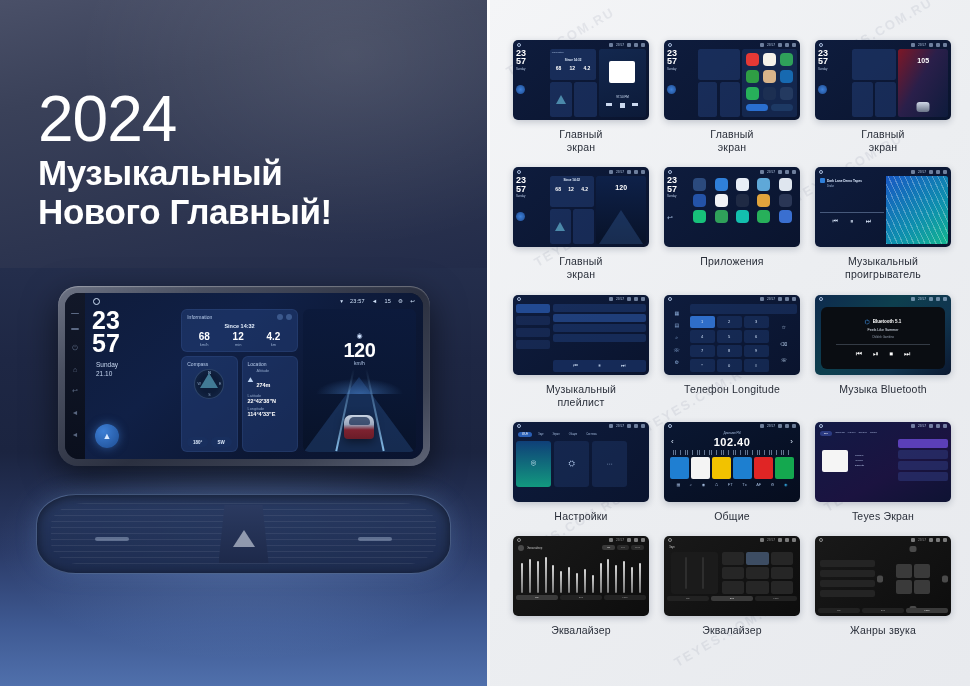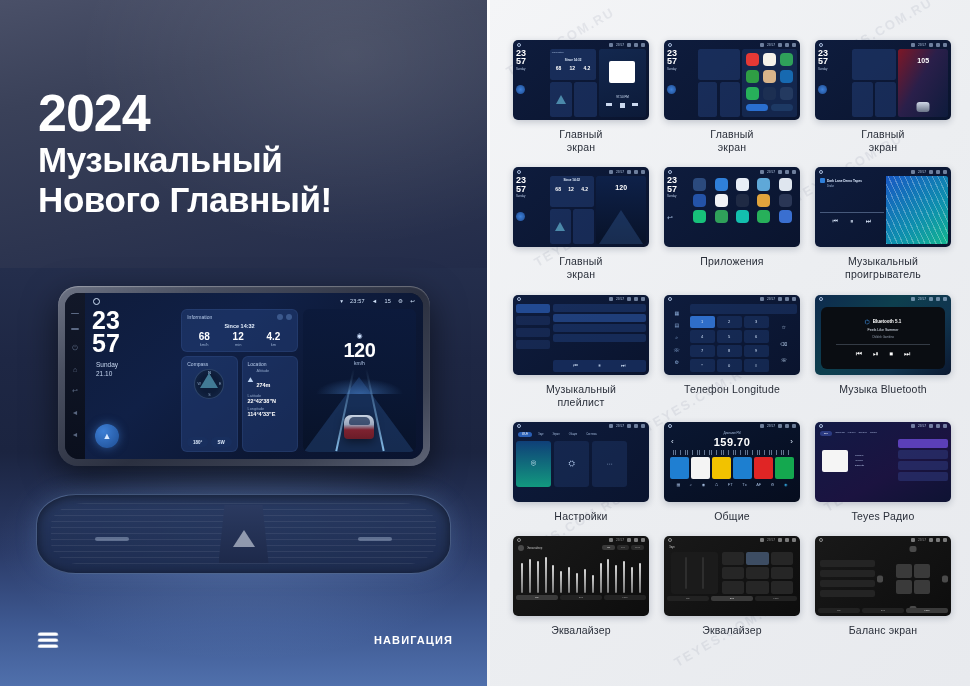--- a/index.html
+++ b/index.html
@@ -13,21 +13,21 @@
   .hero-sheen { position:absolute; inset:0;
     background:radial-gradient(ellipse 90% 45% at 72% 8%, rgba(255,255,255,.10), rgba(255,255,255,0) 62%),
                radial-gradient(ellipse 120% 60% at 30% 100%, rgba(110,160,235,.30), rgba(0,0,0,0) 60%); }
 
   .logo { position:absolute; left:38px; top:32px; display:flex; align-items:center; gap:8px; }
   .logo-txt { color:#f2f4f8; font-size:25px; font-weight:700; letter-spacing:1.5px; }
   .logo-badge { background:#fff; color:#2a3350; font-size:10px; font-weight:700;
     padding:2.5px 7px; border-radius:4px; letter-spacing:.6px; }
 
   .hero-head { position:absolute; left:38px; top:86px; }
-  .hero-year { color:#fff; font-size:52px; font-weight:700; line-height:1.04; letter-spacing:-1px; }
+  .hero-year { color:#fff; font-size:64px; font-weight:400; line-height:1.04; letter-spacing:-1px; }
   .hero-l1, .hero-l2 { color:#fff; font-size:35px; font-weight:700; line-height:1.14; letter-spacing:-.4px; }
 
   
   .dash { position:absolute; left:0; right:0; top:268px; bottom:0; }
   .dash-bg { position:absolute; inset:0;
     background:linear-gradient(180deg,#242e4c 0%,#1e2744 22%,#1b2440 44%,#2b3b68 68%,#3f5a93 86%,#5070ac 100%); }
   .dash-glow { position:absolute; left:-10%; top:42%; width:120%; height:58%;
     background:radial-gradient(ellipse 60% 70% at 50% 40%, rgba(140,180,240,.28), rgba(0,0,0,0) 70%); }
 
   .bezel { position:absolute; left:58px; top:18px; width:372px; height:180px;
@@ -308,28 +308,20 @@
       <div class="vents">
         <div class="vent-slats"></div>
         <div class="v-knob l"></div>
         <div class="v-knob r"></div>
         <div class="hazard">
           <div class="hz-tri"></div>
         </div>
       </div>
     </div>
 
-    <div class="hero-foot">
-      <div class="stack-ic">
-          <i></i>
-          <i></i>
-          <i></i>
-        </div>
-      <div class="nav-word">НАВИГАЦИЯ</div>
-    </div>
   </div>
 
   <div class="divider"></div>
 
   <div class="grid-panel">
     <div class="wm" style="left:12px;  top:34px;">TEYES.COM.RU</div>
     <div class="wm" style="left:330px; top:24px;">TEYES.COM.RU</div>
     <div class="wm" style="left:300px; top:160px;">TEYES.COM.RU</div>
     <div class="wm" style="left:40px;  top:225px;">TEYES.COM.RU</div>
     <div class="wm" style="left:150px; top:390px;">TEYES.COM.RU</div>
@@ -760,21 +752,21 @@
                   <u>23:57</u>
                   <i></i>
                   <i></i>
                   <i></i>
                 </span>
               </div>
             <div class="tb">
               <div style="text-align:center;font-size:2.8px;color:#a8bfe0">Диапазон FM</div>
               <div style="display:flex;align-items:center;justify-content:space-between;padding:0 4px;margin-top:1px">
                 <span style="color:#dbe8fb;font-size:8px">‹</span>
-                <span style="color:#fff;font-size:11px;font-weight:700;letter-spacing:.5px">159.70</span>
+                <span style="color:#fff;font-size:11px;font-weight:700;letter-spacing:.5px">102.40</span>
                 <span style="color:#dbe8fb;font-size:8px">›</span>
               </div>
               <div style="height:5px;margin:2px 6px;background:repeating-linear-gradient(90deg,rgba(190,215,250,.5) 0 .6px,rgba(0,0,0,0) .6px 2.4px)"></div>
               <div style="display:flex;gap:2px;padding:0 3px;height:22px">
                 <span style="flex:1;background:#1f7fd2;border-radius:2px"></span>
                 <span style="flex:1;background:#f4f4f4;border-radius:2px"></span>
                 <span style="flex:1;background:#f2c200;border-radius:2px"></span>
                 <span style="flex:1;background:#1d7fd0;border-radius:2px"></span>
                 <span style="flex:1;background:#e02525;border-radius:2px"></span>
                 <span style="flex:1;background:#14a84f;border-radius:2px"></span>
@@ -826,21 +818,21 @@
                   </div>
                 <div style="flex:1.6;display:flex;flex-direction:column;gap:2px">
                   <div style="background:#5b3fb8;border-radius:2px;height:9px"></div>
                   <div style="background:rgba(45,55,120,.6);border-radius:2px;height:9px"></div>
                   <div style="background:rgba(45,55,120,.6);border-radius:2px;height:9px"></div>
                   <div style="background:rgba(45,55,120,.6);border-radius:2px;height:9px"></div>
                 </div>
               </div>
             </div>
           </div>
-          <div class="cap"><span>Teyes Радио</span></div>
+          <div class="cap"><span>Teyes Экран</span></div>
         </div>
       </div>
 
       <div class="grow">
         <div class="gcell">
           <div class="thumb dark">
             <div class="tbar">
                 <span class="l" style="border-color:#8c8c8c"></span>
                 <span class="r">
                   <i style="background:#7b7b7b"></i>
@@ -960,19 +952,19 @@
                 <span style="position:absolute;left:-2px;top:50%;transform:translateY(-50%);width:6px;height:7px;background:#4a4a4a;border-radius:2px"></span>
                 <span style="position:absolute;right:-2px;top:50%;transform:translateY(-50%);width:6px;height:7px;background:#4a4a4a;border-radius:2px"></span>
               </div>
             </div>
             <div style="position:absolute;left:3px;right:3px;bottom:3px;display:flex;gap:2px">
                 <span style="flex:1;background:#222;border-radius:2px;text-align:center;font-size:2.4px;color:#9a9a9a;padding:1px 0">EQ</span>
                 <span style="flex:1;background:#222;border-radius:2px;text-align:center;font-size:2.4px;color:#9a9a9a;padding:1px 0">Sub</span>
                 <span style="flex:1;background:#3a3a3a;border-radius:2px;text-align:center;font-size:2.4px;color:#ddd;padding:1px 0">Fade</span>
               </div>
           </div>
-          <div class="cap"><span>Баланс экран</span></div>
+          <div class="cap"><span>Жанры звука</span></div>
         </div>
       </div>
 
     </div>
   </div>
 </div>
 
 </body></html>

